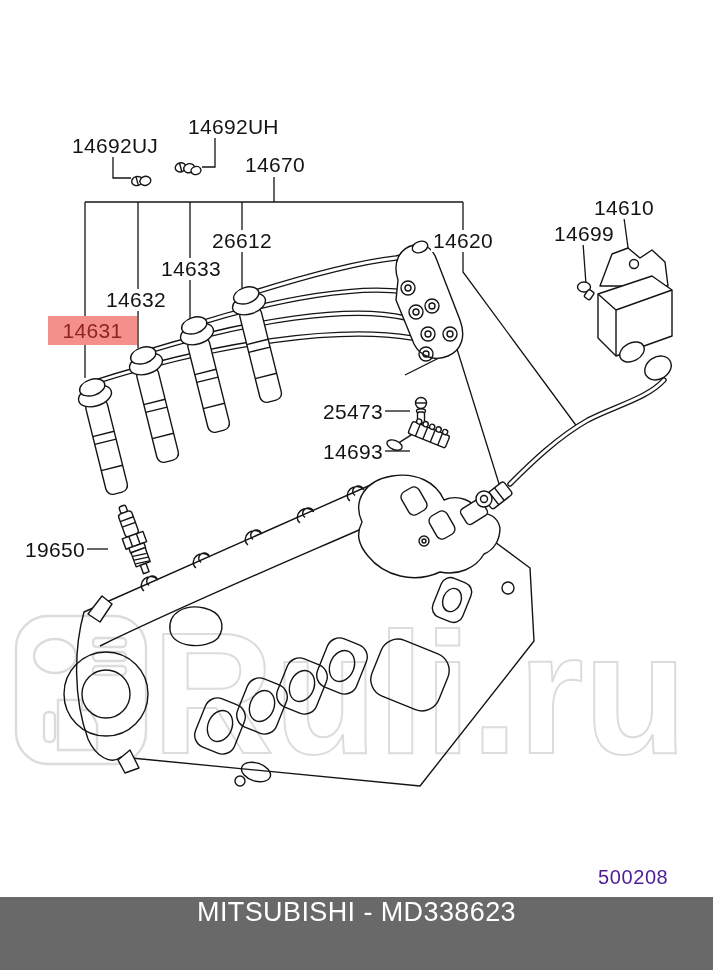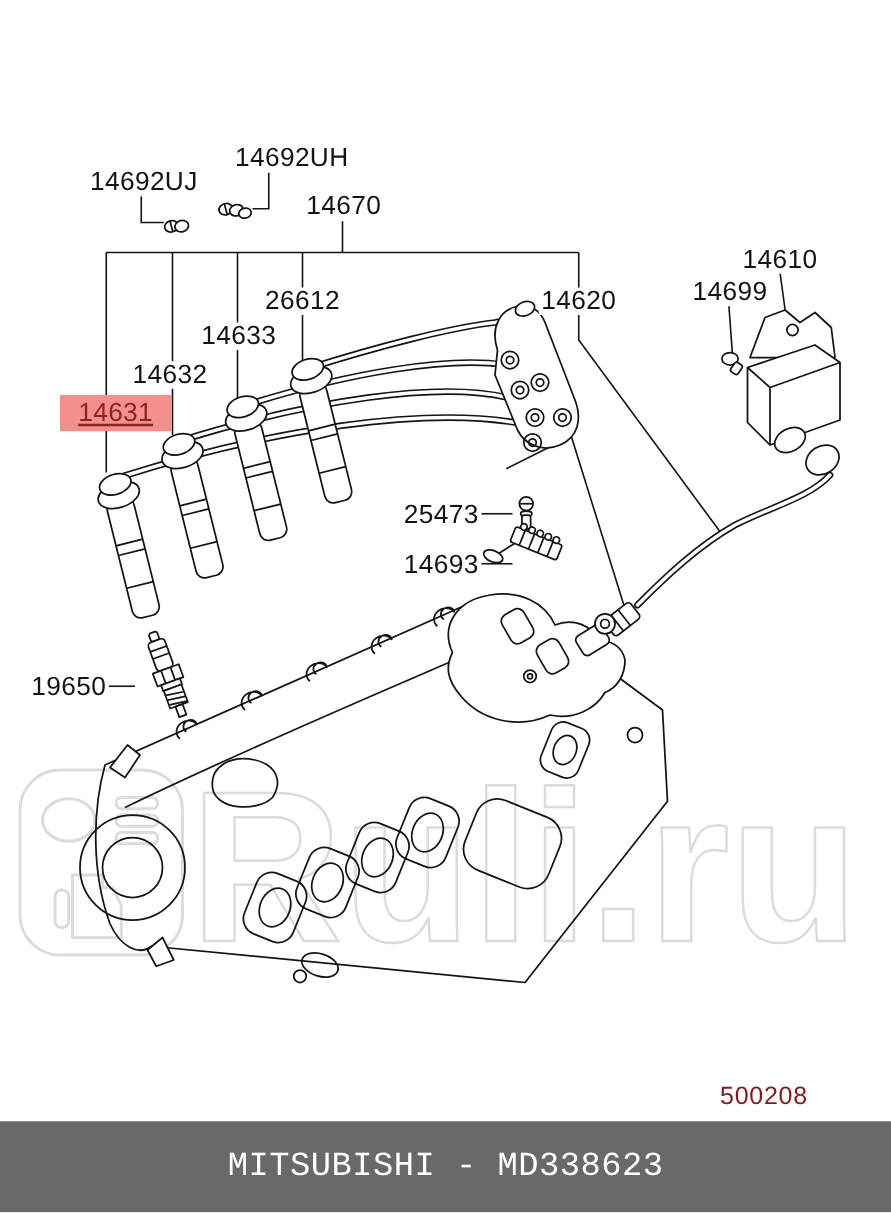--- a/index.html
+++ b/index.html
@@ -2,25 +2,25 @@
 <html><head>
 <meta charset="utf-8">
 <style>
   html,body{margin:0;padding:0;background:#fff;}
   #stage{position:relative;width:713px;height:970px;background:#fff;overflow:hidden;
          font-family:"Liberation Sans",sans-serif;}
   #art{position:absolute;left:0;top:0;}
   .plabel{position:absolute;font-size:21px;line-height:22px;color:#141414;
           background:#fff;padding:0 2px;white-space:nowrap;letter-spacing:0.3px;}
   .plabel.hl{background:#F4908C;color:#8F2321;width:89px;height:29px;line-height:29px;
-             text-align:center;padding:0;text-decoration:underline;}
-  #drawing-number{position:absolute;left:576px;top:866px;font-size:20px;color:#7f1d1d;
+             text-align:center;padding:0;}
+  #drawing-number{position:absolute;left:598px;top:866px;font-size:20px;color:#4c1d95;
                   letter-spacing:0.6px;}
   #footer{position:absolute;left:0;top:897px;width:713px;height:73px;background:#696969;
-          display:flex;align-items:center;justify-content:center;gap:36px;font-family:Liberation Mono, monospace;}
+          display:flex;justify-content:center;gap:36px;}
   #footer span{color:#fff;font-size:27px;letter-spacing:0.4px;}
   
   .eng{fill:none;stroke:#141414;stroke-width:1.4;stroke-linejoin:round;}
   .engf{fill:#fff;stroke:#141414;stroke-width:1.4;stroke-linejoin:round;}
   .lead{fill:none;stroke:#141414;stroke-width:1.3;}
   .wo{fill:none;stroke:#141414;stroke-width:5.4;stroke-linecap:round;}
   .wi{fill:none;stroke:#fff;stroke-width:2.8;stroke-linecap:round;}
   .wm{stroke:#DCDCDC;fill:#fff;}
 </style>
 </head>

